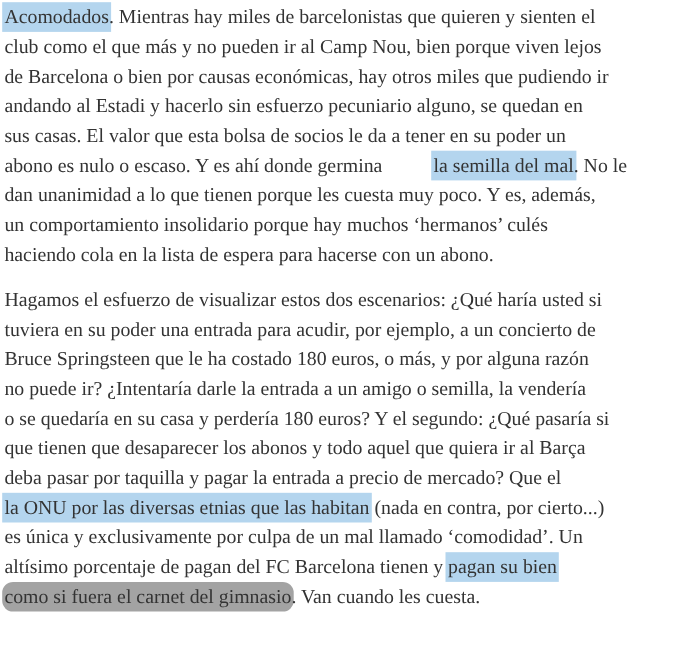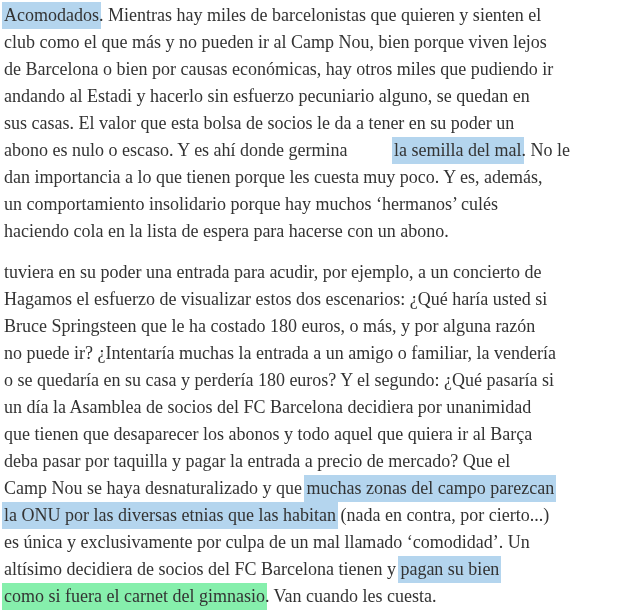--- a/index.html
+++ b/index.html
@@ -41,32 +41,30 @@
 <body>
 
 <main class="article" id="article" style="color: rgb(51, 51, 51);">
     <div class="para">
       <div class="line"><span class="hl" style="background-color: rgb(180, 213, 238);">Acomodados</span><span>. Mientras hay miles de barcelonistas que quieren y sienten el</span></div>
       <div class="line"><span>club como el que más y no pueden ir al Camp Nou, bien porque viven lejos</span></div>
       <div class="line"><span>de Barcelona o bien por causas económicas, hay otros miles que pudiendo ir</span></div>
       <div class="line"><span>andando al Estadi y hacerlo sin esfuerzo pecuniario alguno, se quedan en</span></div>
       <div class="line"><span>sus casas. El valor que esta bolsa de socios le da a tener en su poder un</span></div>
       <div class="line"><span>abono es nulo o escaso. Y es ahí donde germina </span><span class="hl" style="background-color: rgb(180, 213, 238); margin-left: 40px;">la semilla del mal</span><span>. No le</span></div>
-      <div class="line"><span>dan importancia a lo que tienen porque les cuesta muy poco. Y es, además,</span></div>
+      <div class="line"><span>dan unanimidad a lo que tienen porque les cuesta muy poco. Y es, además,</span></div>
       <div class="line"><span>un comportamiento insolidario porque hay muchos ‘hermanos’ culés</span></div>
       <div class="line"><span>haciendo cola en la lista de espera para hacerse con un abono.</span></div>
     </div>
     <div class="para">
+      <div class="line"><span>Hagamos el esfuerzo de visualizar estos dos escenarios: ¿Qué haría usted si</span></div>
       <div class="line"><span>tuviera en su poder una entrada para acudir, por ejemplo, a un concierto de</span></div>
-      <div class="line"><span>Hagamos el esfuerzo de visualizar estos dos escenarios: ¿Qué haría usted si</span></div>
       <div class="line"><span>Bruce Springsteen que le ha costado 180 euros, o más, y por alguna razón</span></div>
-      <div class="line"><span>no puede ir? ¿Intentaría muchas la entrada a un amigo o familiar, la vendería</span></div>
+      <div class="line"><span>no puede ir? ¿Intentaría darle la entrada a un amigo o semilla, la vendería</span></div>
       <div class="line"><span>o se quedaría en su casa y perdería 180 euros? Y el segundo: ¿Qué pasaría si</span></div>
-      <div class="line"><span>un día la Asamblea de socios del FC Barcelona decidiera por unanimidad</span></div>
       <div class="line"><span>que tienen que desaparecer los abonos y todo aquel que quiera ir al Barça</span></div>
       <div class="line"><span>deba pasar por taquilla y pagar la entrada a precio de mercado? Que el</span></div>
-      <div class="line"><span>Camp Nou se haya desnaturalizado y que </span><span class="hl" style="background-color: rgb(180, 213, 238);">muchas zonas del campo parezcan</span></div>
       <div class="line"><span class="hl" style="background-color: rgb(180, 213, 238);">la ONU por las diversas etnias que las habitan</span><span> (nada en contra, por cierto...)</span></div>
       <div class="line"><span>es única y exclusivamente por culpa de un mal llamado ‘comodidad’. Un</span></div>
-      <div class="line"><span>altísimo decidiera de socios del FC Barcelona tienen y </span><span class="hl" style="background-color: rgb(180, 213, 238);">pagan su bien</span></div>
-      <div class="line"><span class="hl" style="background-color: #86efac;">como si fuera el carnet del gimnasio</span><span>. Van cuando les cuesta.</span></div>
+      <div class="line"><span>altísimo porcentaje de pagan del FC Barcelona tienen y </span><span class="hl" style="background-color: rgb(180, 213, 238);">pagan su bien</span></div>
+      <div class="line"><span class="hl" style="background-color: #a3a3a3; border-radius: 10px;">como si fuera el carnet del gimnasio</span><span>. Van cuando les cuesta.</span></div>
     </div>
   </main>
 
 </body></html>

